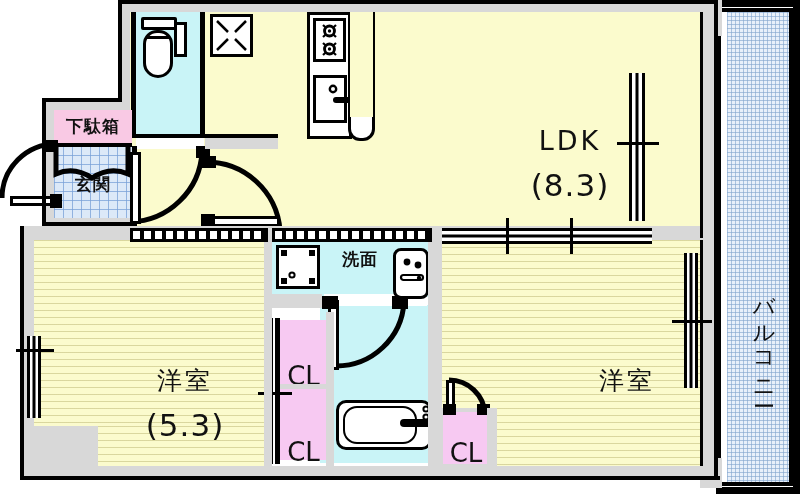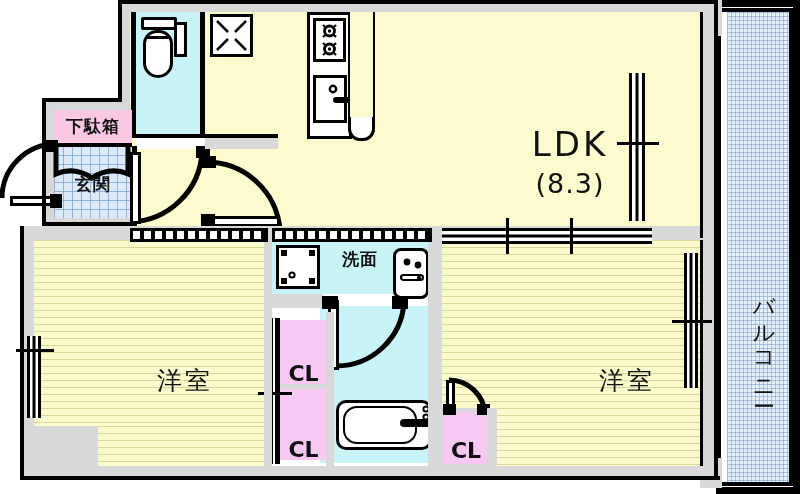--- a/index.html
+++ b/index.html
@@ -53,24 +53,24 @@
 
   
   .lbl {
     color: #111111;
     font-family: "DejaVu Sans", "Liberation Sans", sans-serif;
     white-space: nowrap;
     line-height: 1;
     letter-spacing: 1px;
     text-align: center;
   }
-  .lbl-ldk   { font-size: 34px; font-weight: 500; letter-spacing: 3px; }
-  .lbl-area  { font-size: 27px; font-weight: 500; letter-spacing: 1px; }
+  .lbl-ldk   { font-size: 27px; font-weight: 500; letter-spacing: 3px; }
+  .lbl-area  { font-size: 31px; font-weight: 500; letter-spacing: 1px; }
   .lbl-room  { font-size: 25px; font-weight: 500; letter-spacing: 3px; }
-  .lbl-cl    { font-size: 22px; font-weight: 700; letter-spacing: 0px; }
+  .lbl-cl    { font-size: 26px; font-weight: 400; letter-spacing: 0px; }
   .lbl-small { font-size: 17px; font-weight: 600; letter-spacing: 1px; }
   .lbl-wash  { font-size: 17px; font-weight: 600; letter-spacing: 1px; line-height: 1.12; }
   .lbl-vert {
     font-size: 22px; font-weight: 500;
     writing-mode: vertical-rl; text-orientation: upright;
     letter-spacing: 3px;
   }
 
   
   .fx { border: 3px solid #000; background:#fff; box-sizing:border-box; }
@@ -244,20 +244,21 @@
   <div class="abs ln" style="left:201px; top:214px; width:14px; height:14px;"></div>
 
   <div class="abs wallfill" style="left:205px; top:137px; width:73px; height:12px;"></div>
   <div class="abs ln" style="left:205px; top:134px; width:73px; height:4px;"></div>
 
   <div class="abs wood" style="left:34px; top:240px; width:234px; height:226px;"></div>
   <div class="abs wallfill" style="left:20px; top:426px; width:78px; height:54px;"></div>
   <div class="abs wood" style="left:98px; top:426px; width:170px; height:40px;"></div>
 
   <div class="abs lbl lbl-room" style="left:110px; top:368px; width:150px;">洋室</div>
+  <div class="abs lbl lbl-area" style="left:110px; top:410px; width:150px;">(5.3)</div>
 
   <div class="abs slide-v" style="left:27px; top:336px; width:14px; height:82px;"></div>
   <div class="abs tick-h" style="left:16px; top:349px; width:38px;"></div>
 
   <div class="abs wood" style="left:440px; top:240px; width:262px; height:226px;"></div>
   <div class="abs wallfill" style="left:440px; top:408px; width:56px; height:72px;"></div>
   <div class="abs lbl lbl-room" style="left:552px; top:368px; width:150px;">洋室</div>
 
   <div class="abs slide-v" style="left:684px; top:253px; width:14px; height:135px;"></div>
   <div class="abs tick-h" style="left:672px; top:320px; width:40px;"></div>

